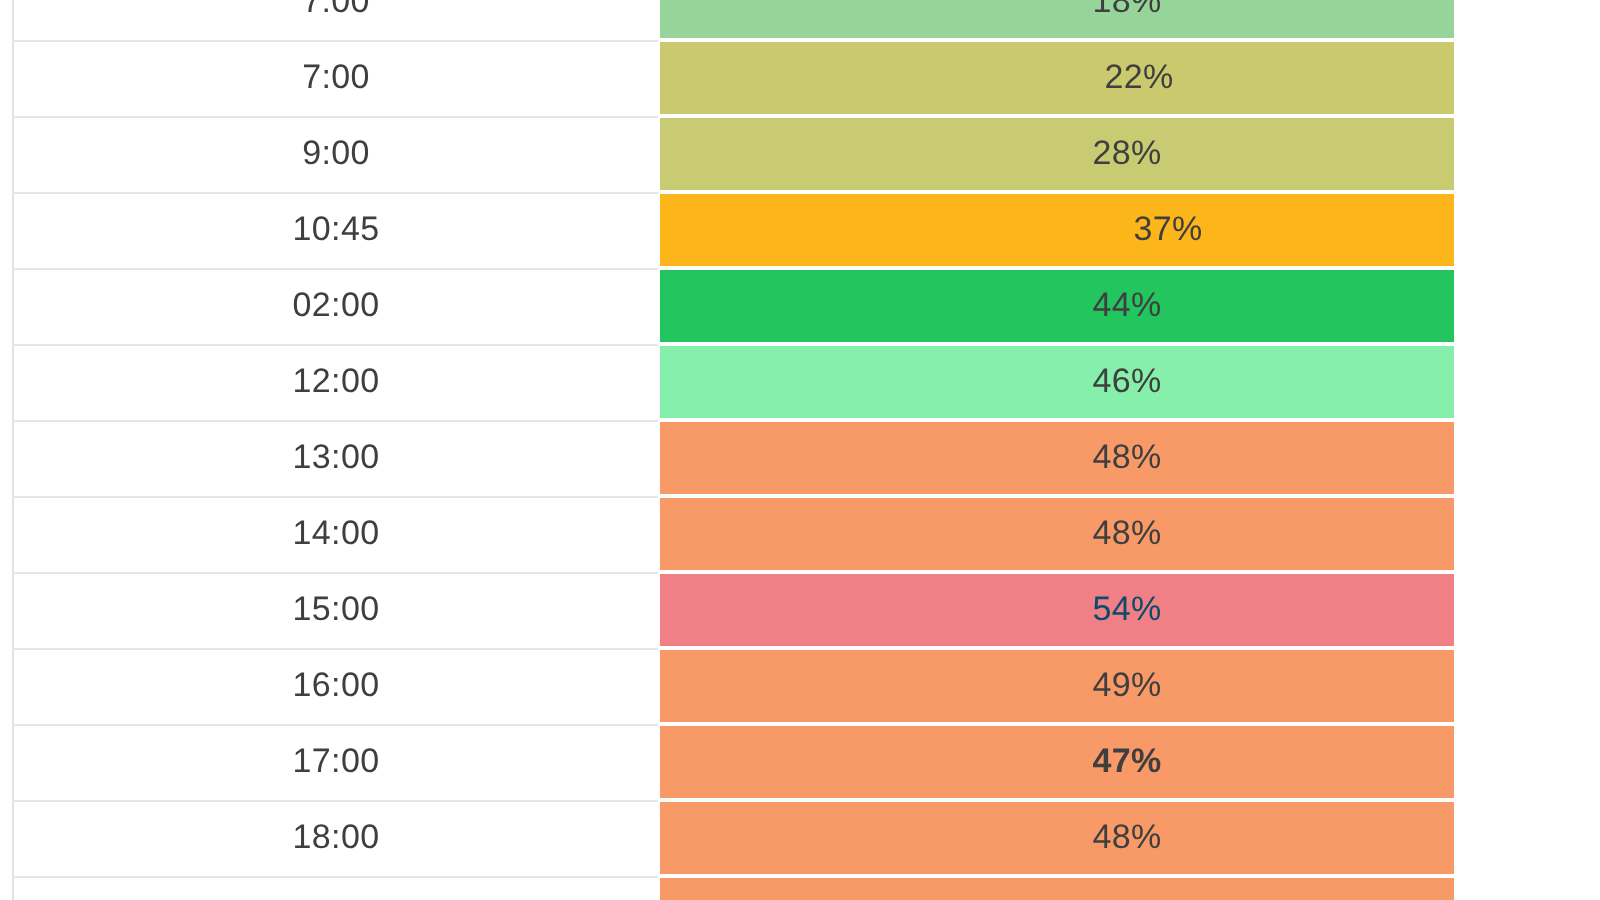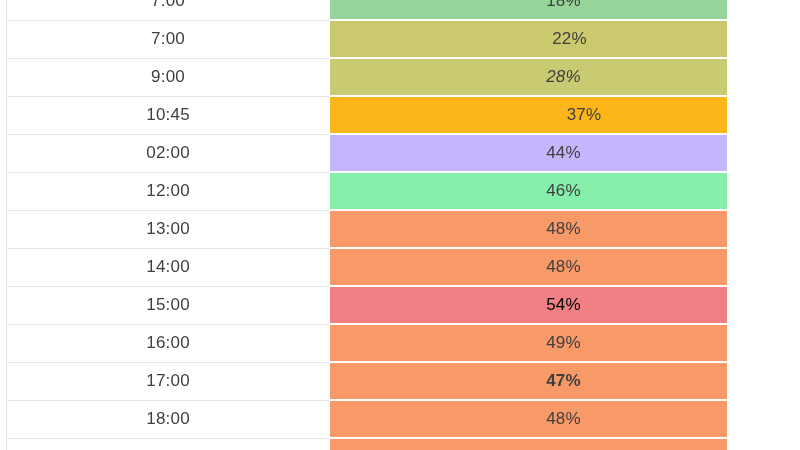--- a/index.html
+++ b/index.html
@@ -69,21 +69,21 @@
     color: #3f3f3f;
     font-size: 17px;
     letter-spacing: 0.2px;
     border-top: 2px solid #ffffff;
     border-bottom: 2px solid #ffffff;
     border-left: 1px solid #ffffff;
     padding: 0;
   }
 
   .value-cell.light-text {
-    color: #000000;
+    color: #0c4a6e;
   }
 
   
   #right-gutter {
     position: absolute;
     right: 0;
     top: 0;
     width: 9px;
     height: 450px;
     background: #ffffff;
@@ -105,29 +105,29 @@
           <tr class="heatmap-row">
             <td class="time-cell">7:00</td>
             <td class="value-cell" style="background-color: rgb(150, 212, 154);">18%</td>
           </tr>
           <tr class="heatmap-row">
             <td class="time-cell">7:00</td>
             <td class="value-cell" style="background-color: rgb(203, 201, 109); padding-left: 12px;">22%</td>
           </tr>
           <tr class="heatmap-row">
             <td class="time-cell">9:00</td>
-            <td class="value-cell" style="background-color: rgb(200, 203, 114); font-style: italic;">28%</td>
+            <td class="value-cell" style="background-color: rgb(200, 203, 114);">28%</td>
           </tr>
           <tr class="heatmap-row">
             <td class="time-cell">10:45</td>
             <td class="value-cell" style="background-color: rgb(252, 182, 26); padding-left: 41px;">37%</td>
           </tr>
           <tr class="heatmap-row">
             <td class="time-cell">02:00</td>
-            <td class="value-cell" style="background-color: #c4b5fd;">44%</td>
+            <td class="value-cell" style="background-color: #22c55e;">44%</td>
           </tr>
           <tr class="heatmap-row">
             <td class="time-cell">12:00</td>
             <td class="value-cell" style="background-color: #86efac;">46%</td>
           </tr>
           <tr class="heatmap-row">
             <td class="time-cell">13:00</td>
             <td class="value-cell" style="background-color: rgb(248, 153, 104);">48%</td>
           </tr>
           <tr class="heatmap-row">

